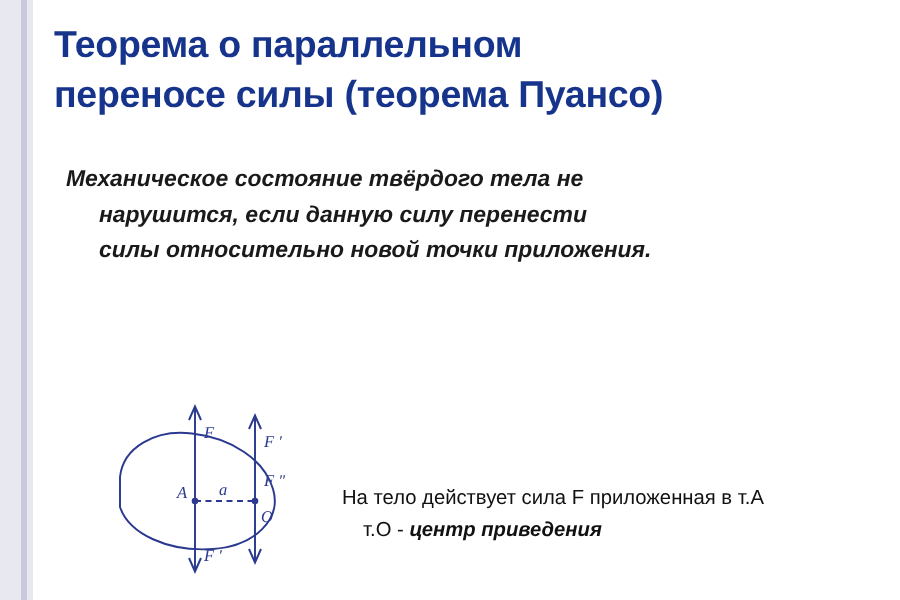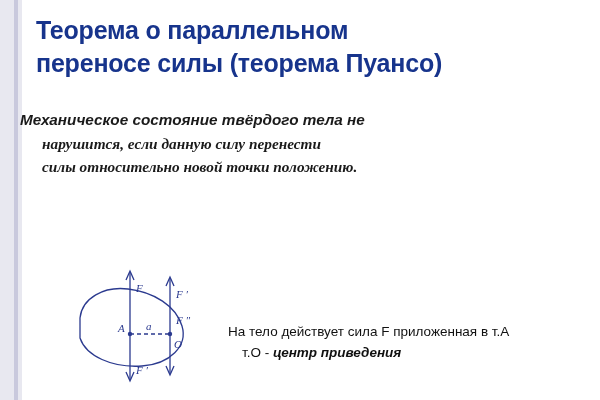--- a/index.html
+++ b/index.html
@@ -50,33 +50,32 @@
     letter-spacing: -0.2px;
   }
   .title-line2 {
     display: block;
   }
   .title-paren {
     font-weight: bold;
   }
   .body-text {
     position: absolute;
-    left: 20px;
+    left: 44px;
     top: 108px;
     width: 548px;
     font-size: 15.3px;
     line-height: 23.5px;
     font-weight: bold;
     font-style: italic;
     color: #1a1a1a;
   }
   .body-text .indent {
     display: block;
     padding-left: 22px;
-    font-family: Liberation Serif, serif;
   }
   .body-text .first {
     display: block;
     padding-left: 0;
   }
   .figure {
     position: absolute;
     left: 42px;
     top: 262px;
     width: 190px;
@@ -111,21 +110,21 @@
   </div>
 
   <div class="title">
     <span>Теорема о параллельном</span>
     <span class="title-line2"><span>переносе силы</span><span class="title-paren"> (теорема Пуансо)</span></span>
   </div>
 
   <div class="body-text">
     <span class="first">Механическое состояние твёрдого тела не</span>
     <span class="indent">нарушится, если данную силу перенести</span>
-    <span class="indent">силы относительно новой точки положению.</span>
+    <span class="indent">силы относительно новой точки приложения.</span>
   </div>
 
   <div class="figure">
     <svg width="190" height="130" viewBox="0 0 190 130" xmlns="http://www.w3.org/2000/svg">
       <g stroke="#2b3a8f" fill="none" stroke-width="1.3">
 
         <path d="M38 56 C40 36, 62 24, 86 27 C112 30, 134 44, 140 64 C146 84, 128 102, 100 104 C70 106, 44 94, 38 76 Z"></path>
 
         <line x1="88" y1="10" x2="88" y2="118"></line>
 

